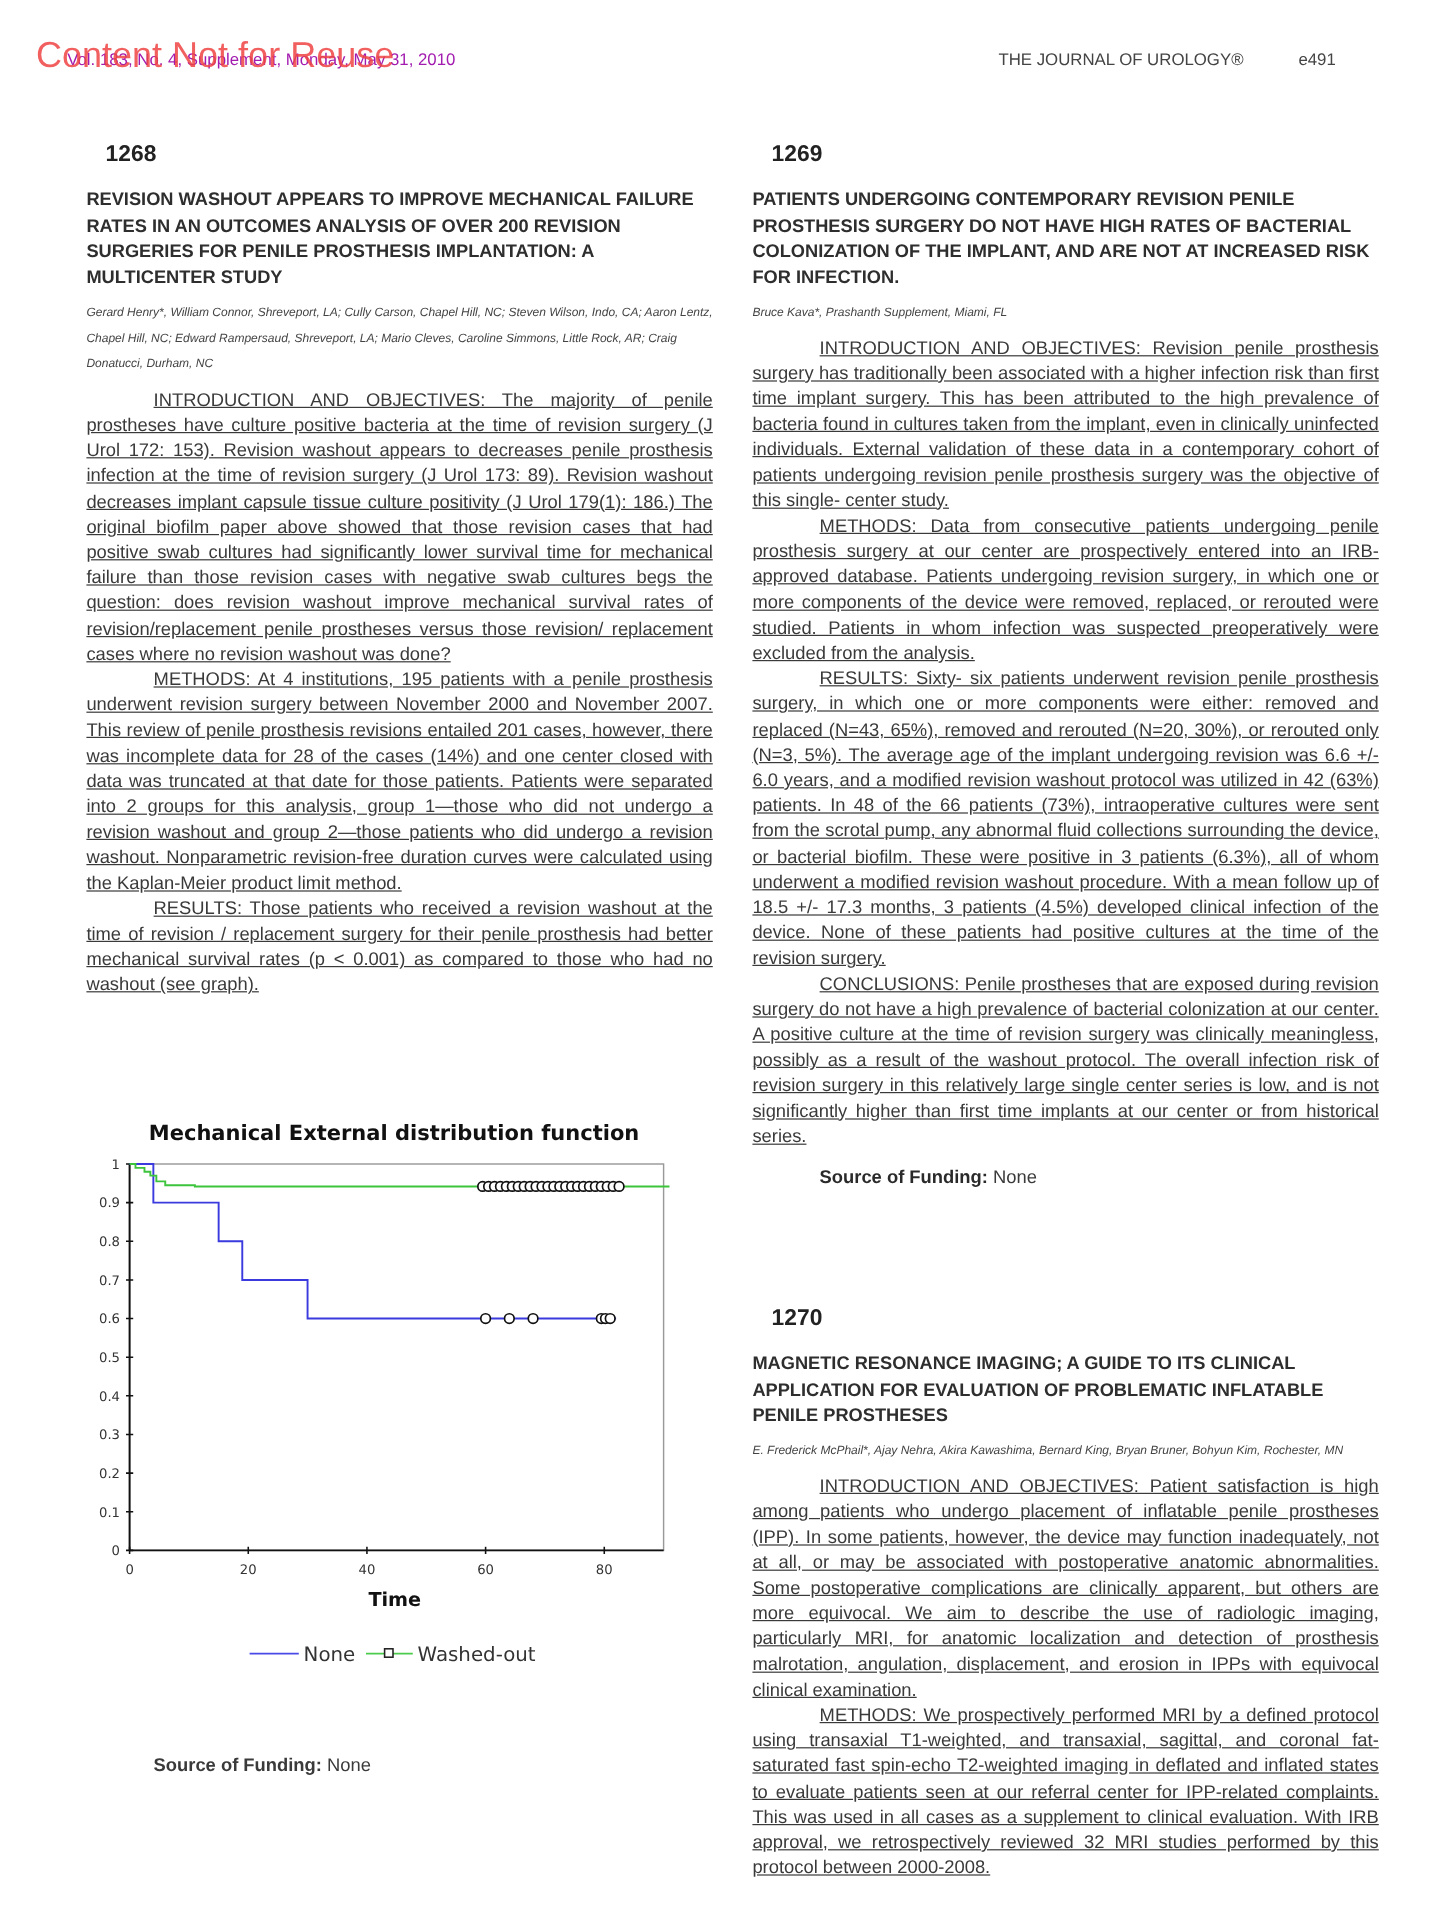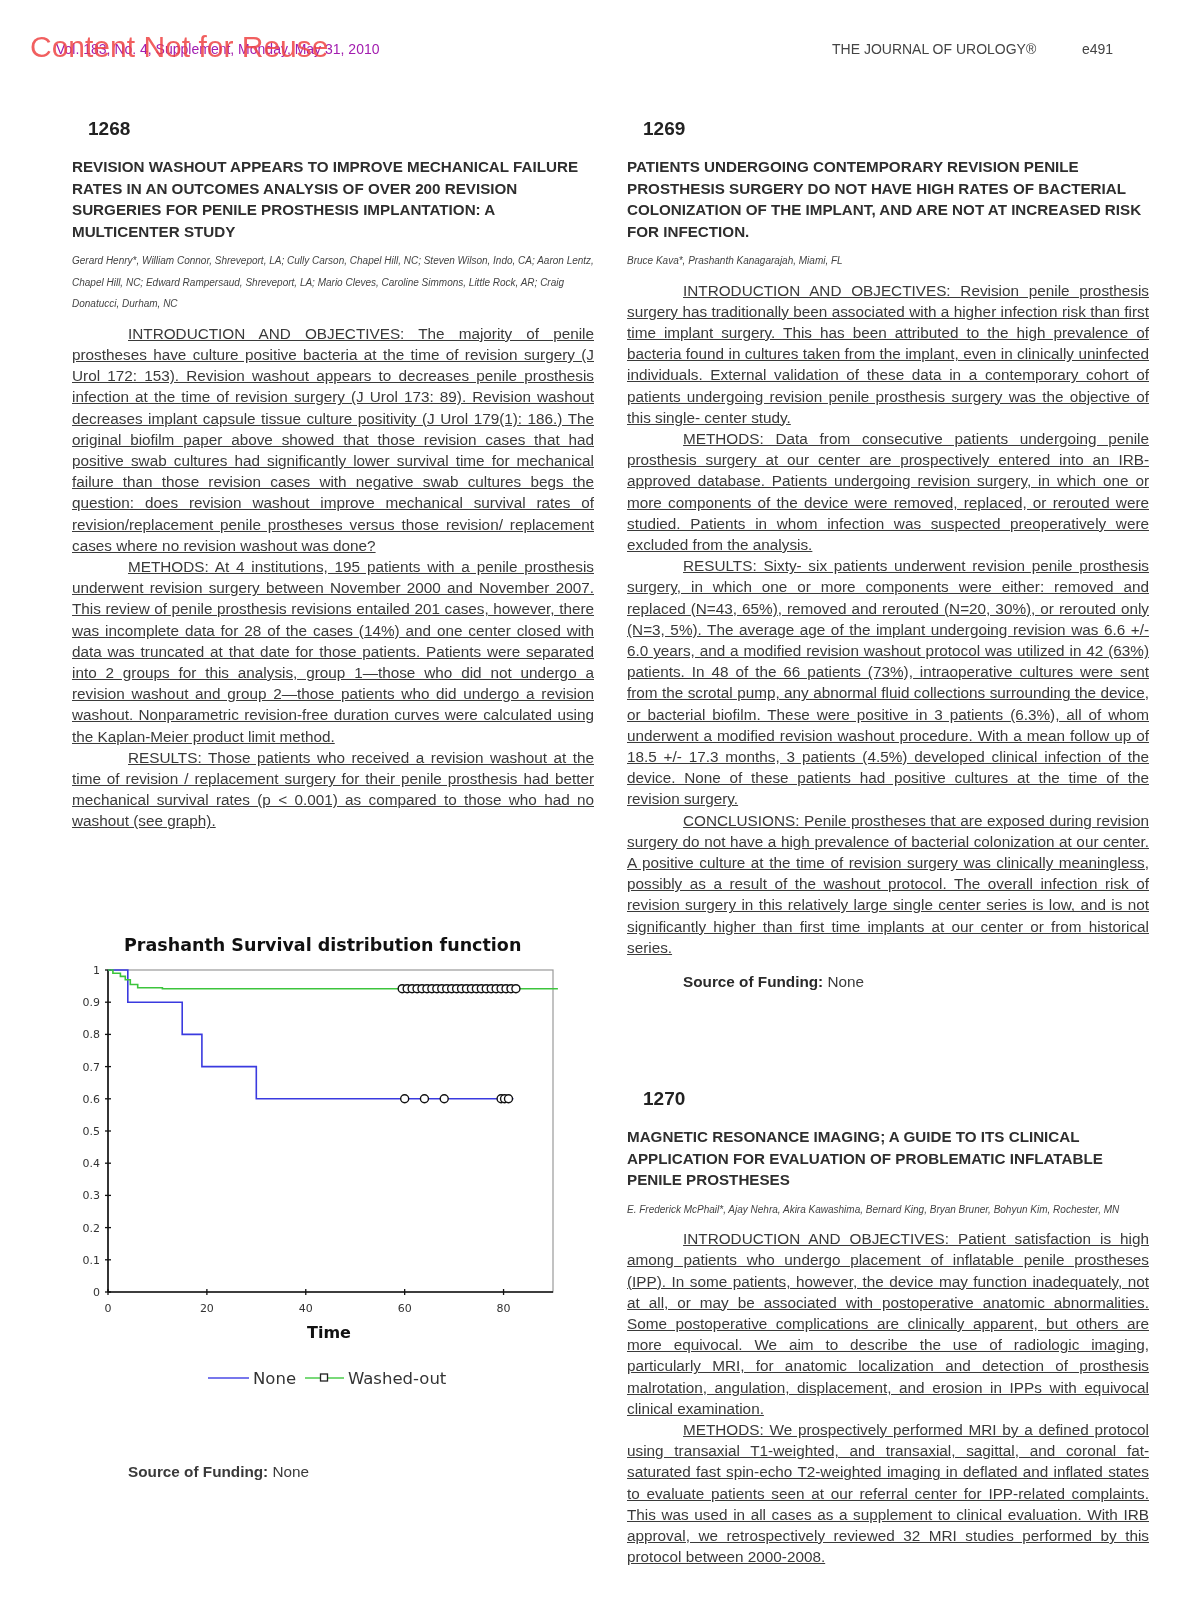--- a/index.html
+++ b/index.html
@@ -42,21 +42,21 @@
 <div class="col left">
   <div class="abs-num">1268</div>
   <div class="abs-title">REVISION WASHOUT APPEARS TO IMPROVE MECHANICAL FAILURE RATES IN AN OUTCOMES ANALYSIS OF OVER 200 REVISION SURGERIES FOR PENILE PROSTHESIS IMPLANTATION: A MULTICENTER STUDY</div>
   <div class="abs-authors">Gerard Henry*, William Connor, Shreveport, LA; Cully Carson, Chapel Hill, NC; Steven Wilson, Indo, CA; Aaron Lentz, Chapel Hill, NC; Edward Rampersaud, Shreveport, LA; Mario Cleves, Caroline Simmons, Little Rock, AR; Craig Donatucci, Durham, NC</div>
   <p class="abs-p indent">INTRODUCTION AND OBJECTIVES: The majority of penile prostheses have culture positive bacteria at the time of revision surgery (J Urol 172: 153). Revision washout appears to decreases penile prosthe­sis infection at the time of revision surgery (J Urol 173: 89). Revision washout decreases implant capsule tissue culture positivity (J Urol 179(1): 186.) The original biofilm paper above showed that those revision cases that had positive swab cultures had significantly lower survival time for mechanical failure than those revision cases with negative swab cultures begs the question: does revision washout improve mechanical survival rates of revision/replacement penile prostheses versus those revision/ replacement cases where no revision washout was done?</p>
   <p class="abs-p indent">METHODS: At 4 institutions, 195 patients with a penile prosthesis underwent revision surgery between November 2000 and November 2007. This review of penile prosthesis revisions entailed 201 cases, however, there was incomplete data for 28 of the cases (14%) and one center closed with data was truncated at that date for those patients. Patients were separated into 2 groups for this analysis, group 1—those who did not undergo a revision washout and group 2—those patients who did undergo a revision washout. Nonparametric revision-free duration curves were calculated using the Kaplan-Meier product limit method.</p>
   <p class="abs-p indent">RESULTS: Those patients who received a revision washout at the time of revision / replacement surgery for their penile prosthesis had better mechanical survival rates (p &lt; 0.001) as compared to those who had no washout (see graph).</p>
 </div>
 
 <div class="chart-wrap">
-  <div class="chart-title">Prashanth Survival distribution function</div>
+  <div class="chart-title">Mechanical External distribution function</div>
   <svg id="km-chart" width="530" height="480" style="position:absolute;left:0;top:20px;">
     <g id="axes">
         <rect x="36" y="15" width="445" height="322" fill="none" stroke="#999" stroke-width="1.2"></rect>
         <line x1="36" y1="15" x2="36" y2="337" stroke="#111" stroke-width="1.6"></line>
         <line x1="36" y1="337" x2="481" y2="337" stroke="#111" stroke-width="1.6"></line>
         <line x1="33" y1="337" x2="39" y2="337" stroke="#111" stroke-width="1.3"></line>
         <text x="28" y="341" text-anchor="end" font-size="11" fill="#333">0</text>
         <line x1="33" y1="304.8" x2="39" y2="304.8" stroke="#111" stroke-width="1.3"></line>
         <text x="28" y="308.8" text-anchor="end" font-size="11" fill="#333">0.1</text>
         <line x1="33" y1="272.6" x2="39" y2="272.6" stroke="#111" stroke-width="1.3"></line>
@@ -133,21 +133,21 @@
   </svg>
 </div>
 <div class="funding-left">
   <b>Source of Funding:</b>
   <span>None</span>
 </div>
 
 <div class="col right">
   <div class="abs-num">1269</div>
   <div class="abs-title">PATIENTS UNDERGOING CONTEMPORARY REVISION PENILE PROSTHESIS SURGERY DO NOT HAVE HIGH RATES OF BACTERIAL COLONIZATION OF THE IMPLANT, AND ARE NOT AT INCREASED RISK FOR INFECTION.</div>
-  <div class="abs-authors">Bruce Kava*, Prashanth Kanagarajah, Miami, FL</div>
+  <div class="abs-authors">Bruce Kava*, Prashanth Supplement, Miami, FL</div>
   <p class="abs-p indent">INTRODUCTION AND OBJECTIVES: Revision penile prosthe­sis surgery has traditionally been associated with a higher infection risk than first time implant surgery. This has been attributed to the high prevalence of bacteria found in cultures taken from the implant, even in clinically uninfected individuals. External validation of these data in a contemporary cohort of patients undergoing revision penile prosthesis surgery was the objective of this single- center study.</p>
   <p class="abs-p indent">METHODS: Data from consecutive patients undergoing penile prosthesis surgery at our center are prospectively entered into an IRB-approved database. Patients undergoing revision surgery, in which one or more components of the device were removed, replaced, or rerouted were studied. Patients in whom infection was suspected preoperatively were excluded from the analysis.</p>
   <p class="abs-p indent">RESULTS: Sixty- six patients underwent revision penile pros­thesis surgery, in which one or more components were either: removed and replaced (N=43, 65%), removed and rerouted (N=20, 30%), or rerouted only (N=3, 5%). The average age of the implant undergoing revision was 6.6 +/- 6.0 years, and a modified revision washout protocol was utilized in 42 (63%) patients. In 48 of the 66 patients (73%), intraoperative cultures were sent from the scrotal pump, any abnormal fluid collections surrounding the device, or bacterial biofilm. These were positive in 3 patients (6.3%), all of whom underwent a modified revision washout procedure. With a mean follow up of 18.5 +/- 17.3 months, 3 patients (4.5%) developed clinical infection of the device. None of these patients had positive cultures at the time of the revision surgery.</p>
   <p class="abs-p indent">CONCLUSIONS: Penile prostheses that are exposed during revision surgery do not have a high prevalence of bacterial colonization at our center. A positive culture at the time of revision surgery was clinically meaningless, possibly as a result of the washout protocol. The overall infection risk of revision surgery in this relatively large single center series is low, and is not significantly higher than first time implants at our center or from historical series.</p>
   <div class="funding">
     <b>Source of Funding:</b>
     <span>None</span>
   </div>
 </div>
 

